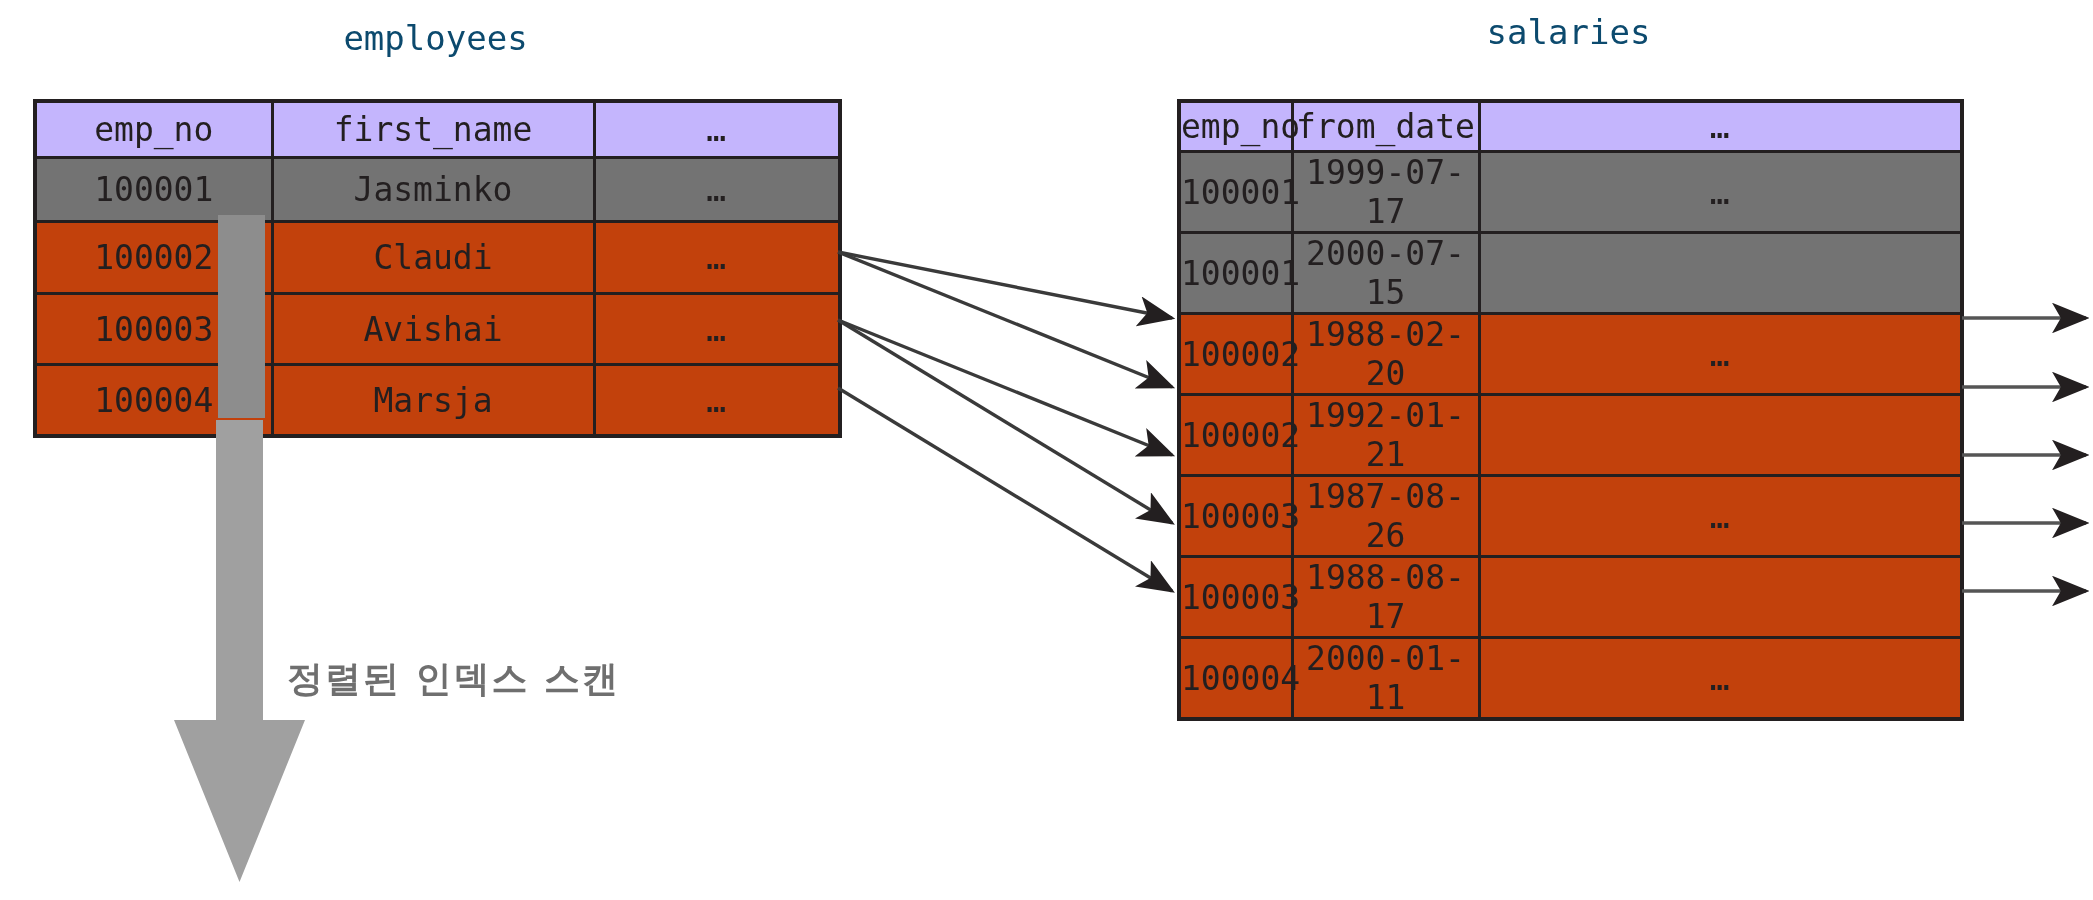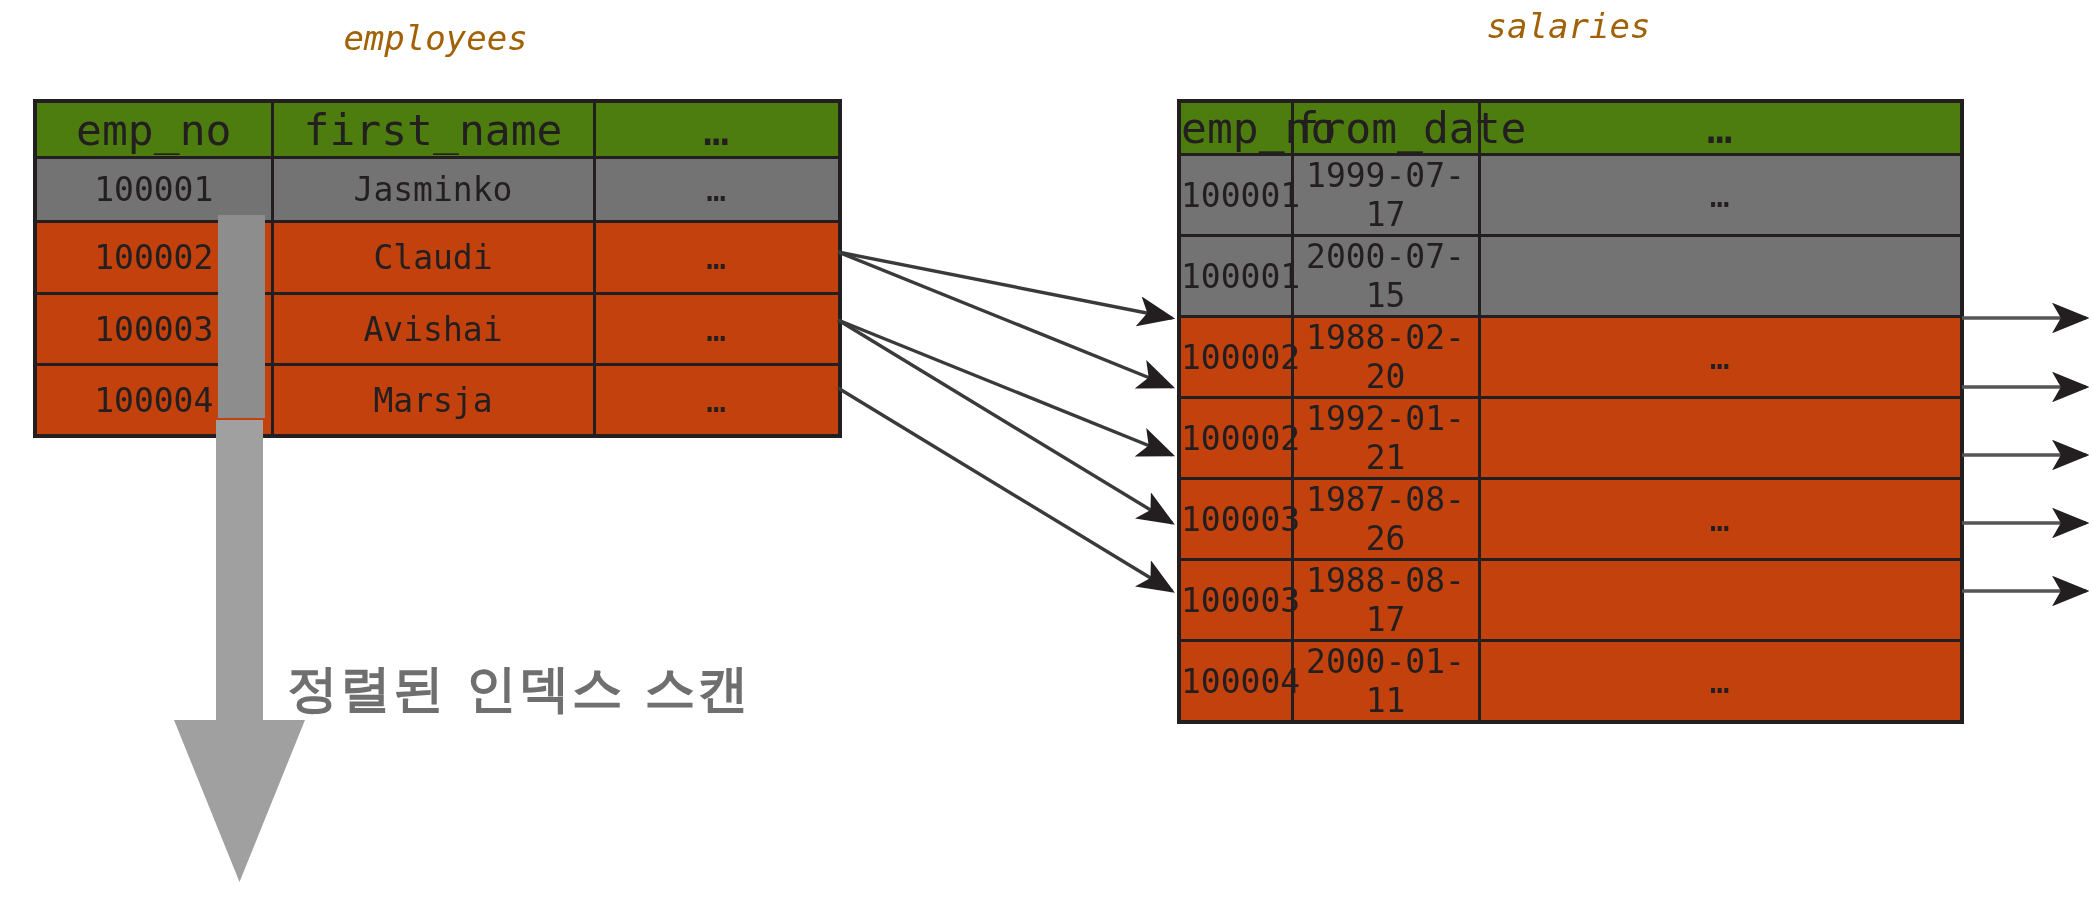--- a/index.html
+++ b/index.html
@@ -1,39 +1,39 @@
 <!DOCTYPE html>
 <html><head>
 <meta charset="utf-8">
 <style>
   html,body{margin:0;padding:0;background:#ffffff;}
   body{width:2093px;height:900px;overflow:hidden;
        font-family:"DejaVu Sans Mono","Liberation Mono",monospace;}
   #stage{position:relative;width:2093px;height:900px;background:#fff;}
 
   .tbl-title{position:absolute;font-family:"DejaVu Sans Mono","Liberation Mono",monospace;
-             font-size:34px;color:#a16207;letter-spacing:0px;text-align:center;white-space:nowrap;font-style:italic;}
+             font-size:34px;color:#0c4a6e;letter-spacing:0px;text-align:center;white-space:nowrap;}
 
   .tbl{position:absolute;border-collapse:collapse;table-layout:fixed;
        border:4px solid #231f20;background:#fff;}
   .tbl td{border:3px solid #231f20;text-align:center;vertical-align:middle;
           font-family:"DejaVu Sans Mono","Liberation Mono",monospace;
           font-size:33px;color:#231f20;padding:0;}
-  .tbl .hdr td{background:#4d7c0f;font-size:43px;}
+  .tbl .hdr td{background:#c4b5fd;font-size:33px;}
   .tbl .plain td{background:#737373;}
   .tbl .hl td{background:#c2410c;}
   .ell{font-size:30px;letter-spacing:1px;color:#231f20;}
 
   
   .idxbar{position:absolute;background:#8d8d8d;}
 
   
   .scanarrow{position:absolute;}
   .scanlabel{position:absolute;font-family:"DejaVu Sans","Liberation Sans",sans-serif;
-             font-size:51px;font-weight:bold;color:#6f6f6f;white-space:nowrap;letter-spacing:2px;}
+             font-size:36px;font-weight:bold;color:#6f6f6f;white-space:nowrap;letter-spacing:2px;}
 
   svg.links{position:absolute;left:0;top:0;width:2093px;height:900px;overflow:visible;}
 </style>
 </head>
 <body>
 
 <div id="stage">
 
   <div class="tbl-title" style="left:33px;top:18px;width:805px;">employees</div>
 
@@ -72,21 +72,21 @@
     </tbody>
   </table>
 
   <div class="idxbar" style="left:218px;top:215px;width:47px;height:203px;"></div>
 
   <svg class="scanarrow" style="left:160px;top:420px;width:150px;height:465px;" viewBox="0 0 150 465">
     <polygon points="56,0 103,0 103,300 145,300 79.5,462 14,300 56,300" fill="#a0a0a0"></polygon>
   </svg>
   <div class="scanlabel" style="left:287px;top:655px;">정렬된 인덱스 스캔</div>
 
-  <div class="tbl-title" style="left:1177px;top:6px;width:783px;">salaries</div>
+  <div class="tbl-title" style="left:1177px;top:12px;width:783px;">salaries</div>
 
   <table class="tbl" id="salaries-table" style="left:1177px;top:99px;width:783px;">
     <colgroup>
         <col style="width:113px">
         <col style="width:187px">
         <col style="width:483px">
       </colgroup>
     <tbody>
       <tr class="hdr">
         <td style="height:47px">emp_no</td>

